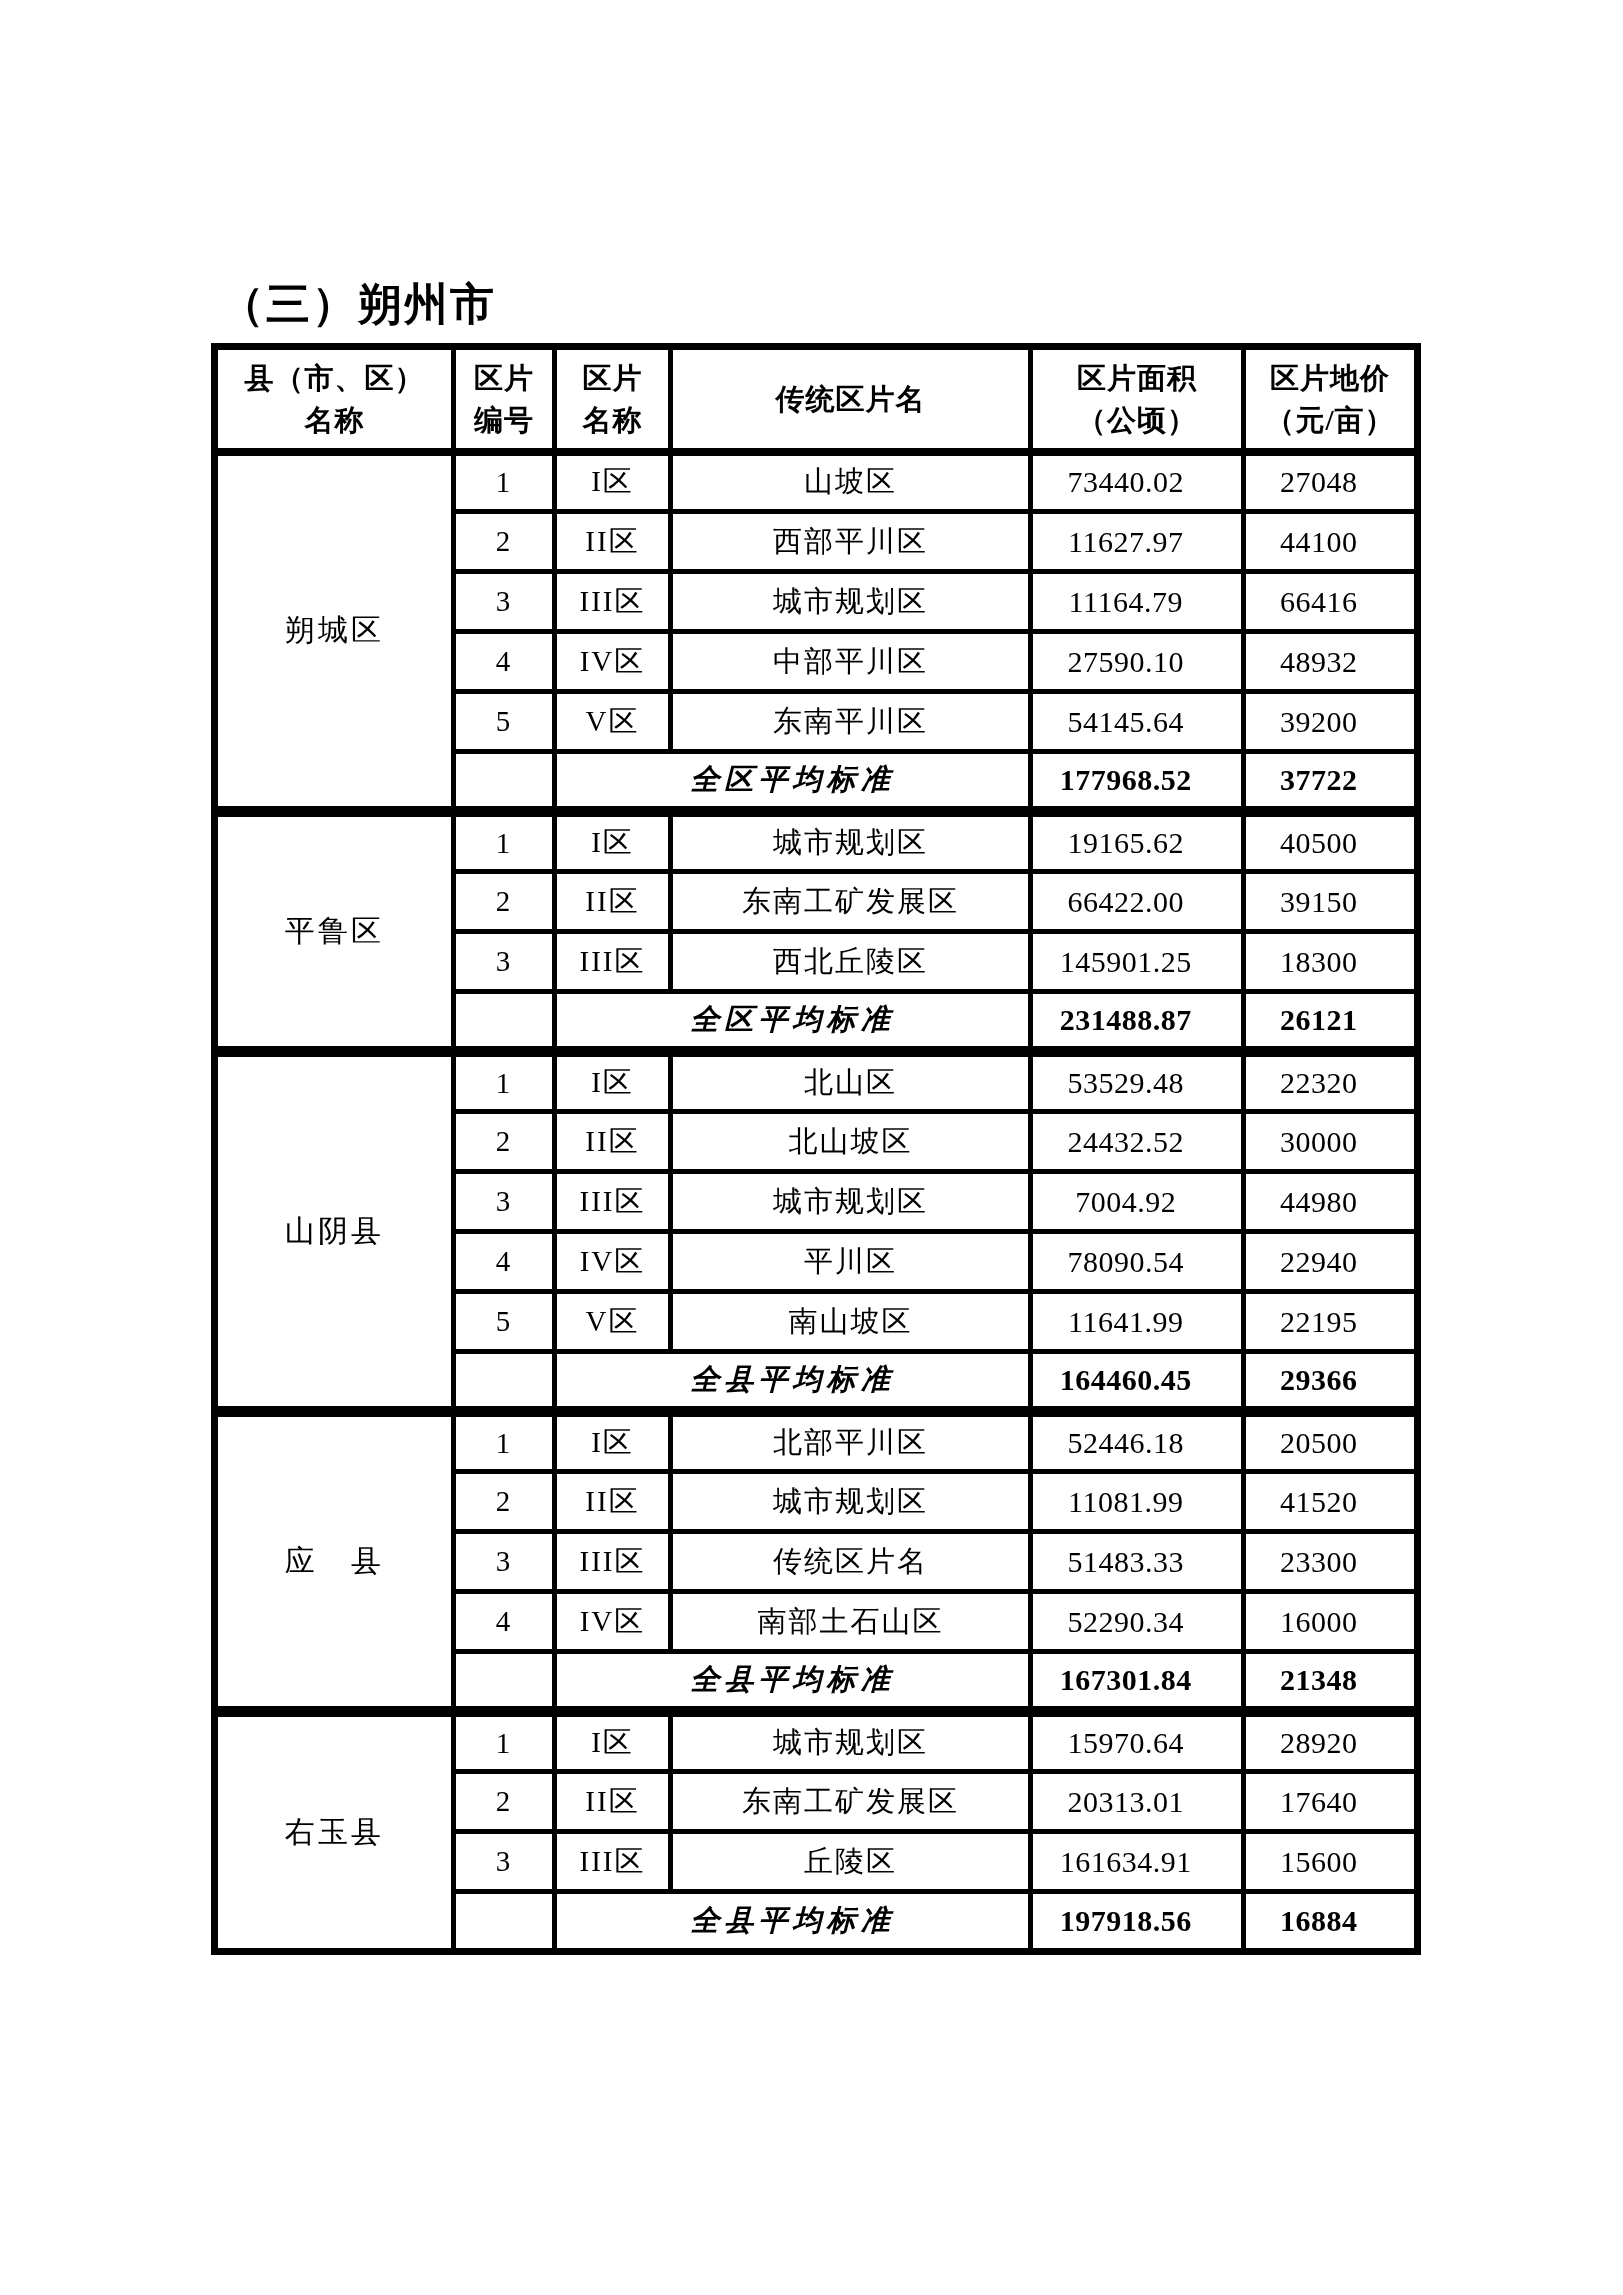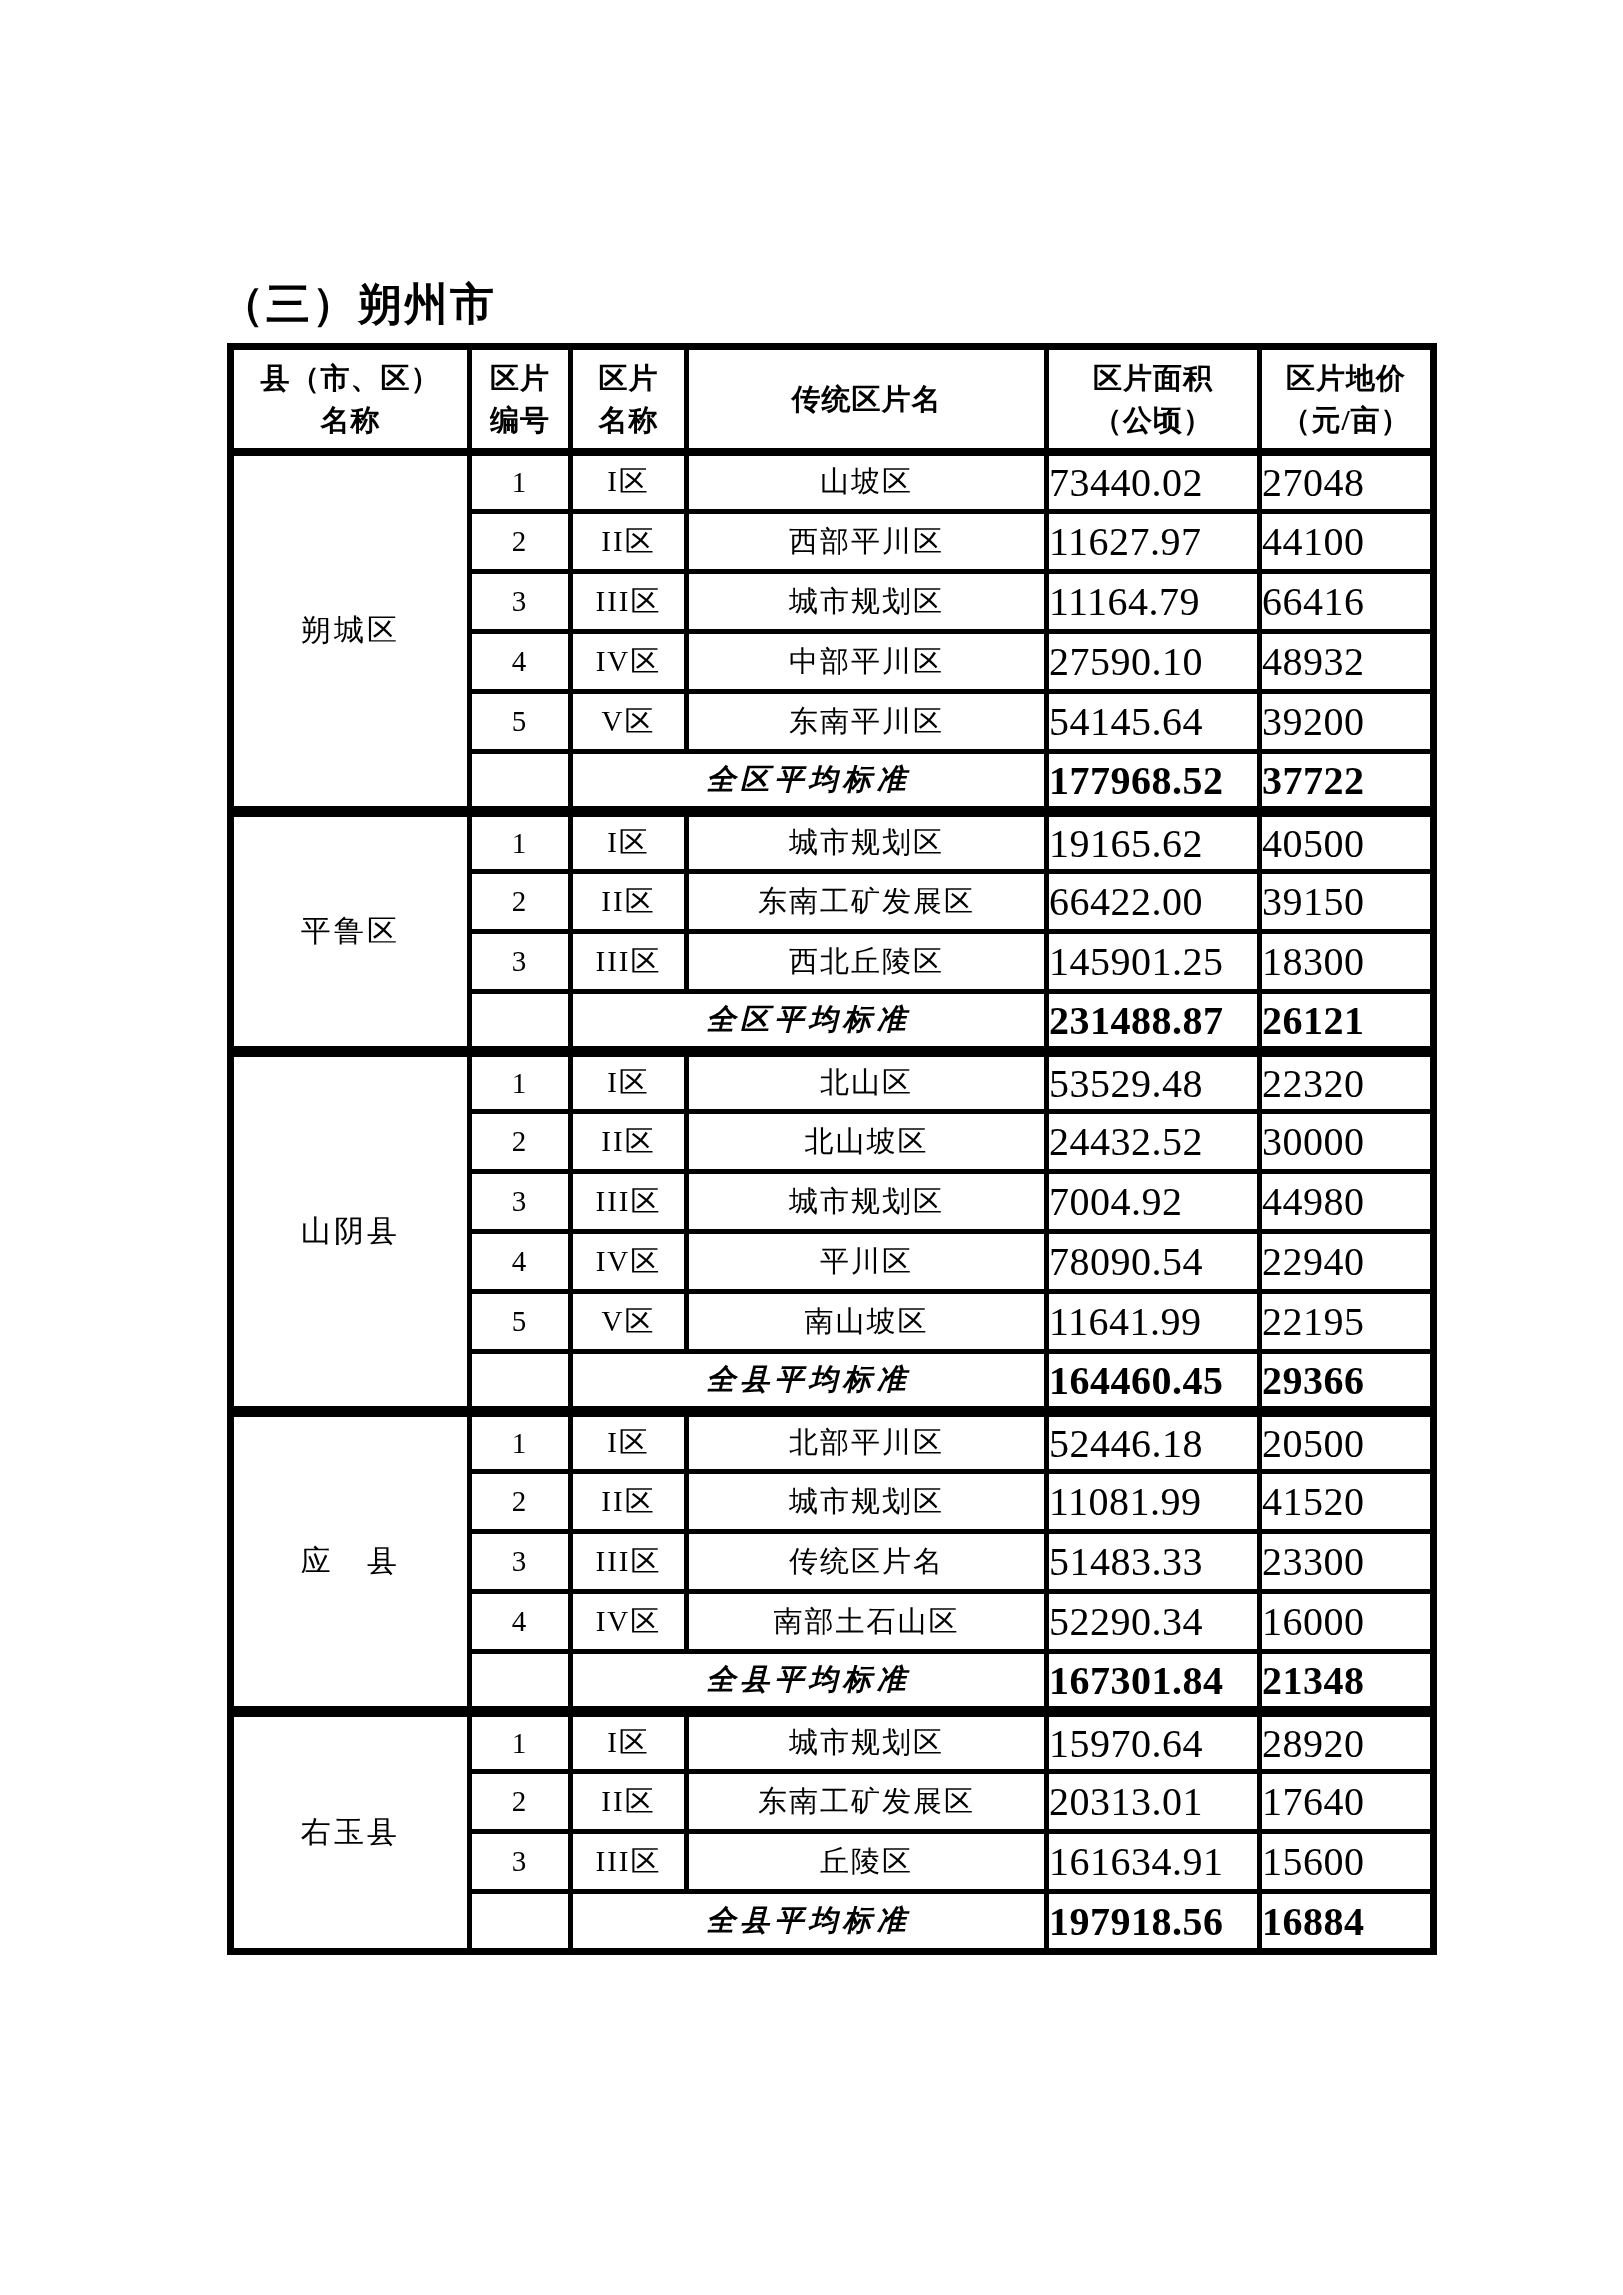--- a/index.html
+++ b/index.html
@@ -29,21 +29,20 @@
     white-space: nowrap;
   }
   table.land {
     position: absolute;
     left: 211px;
     top: 343px;
     width: 1203px;
     border-collapse: collapse;
     table-layout: fixed;
     border: 7.2px solid #000;
-    margin-left: 16px;
   }
   th, td {
     border: 5.1px solid #000;
     text-align: center;
     vertical-align: middle;
     padding: 0;
     overflow: hidden;
   }
   thead th {
     height: 105px;
@@ -57,24 +56,24 @@
   tbody td {
     height: 60px;
     font-size: 29px;
     letter-spacing: 2px;
   }
   td.county {
     font-size: 30px;
     letter-spacing: 3.1px;
   }
   td.num {
-    text-align: left;
+    text-align: center;
     padding-right: 22.5px;
     letter-spacing: 0.5px;
-    font-size: 40px;
+    font-size: 30px;
   }
   tr.sep > td { border-top: 11.2px solid #000; }
   tr.avg > td { font-weight: bold; }
   td.sum-label { letter-spacing: 5.1px; font-style: italic; }
 </style>
 </head>
 <body>
 
 <div class="page">
   <h2 class="doc-title">（三）朔州市</h2>

